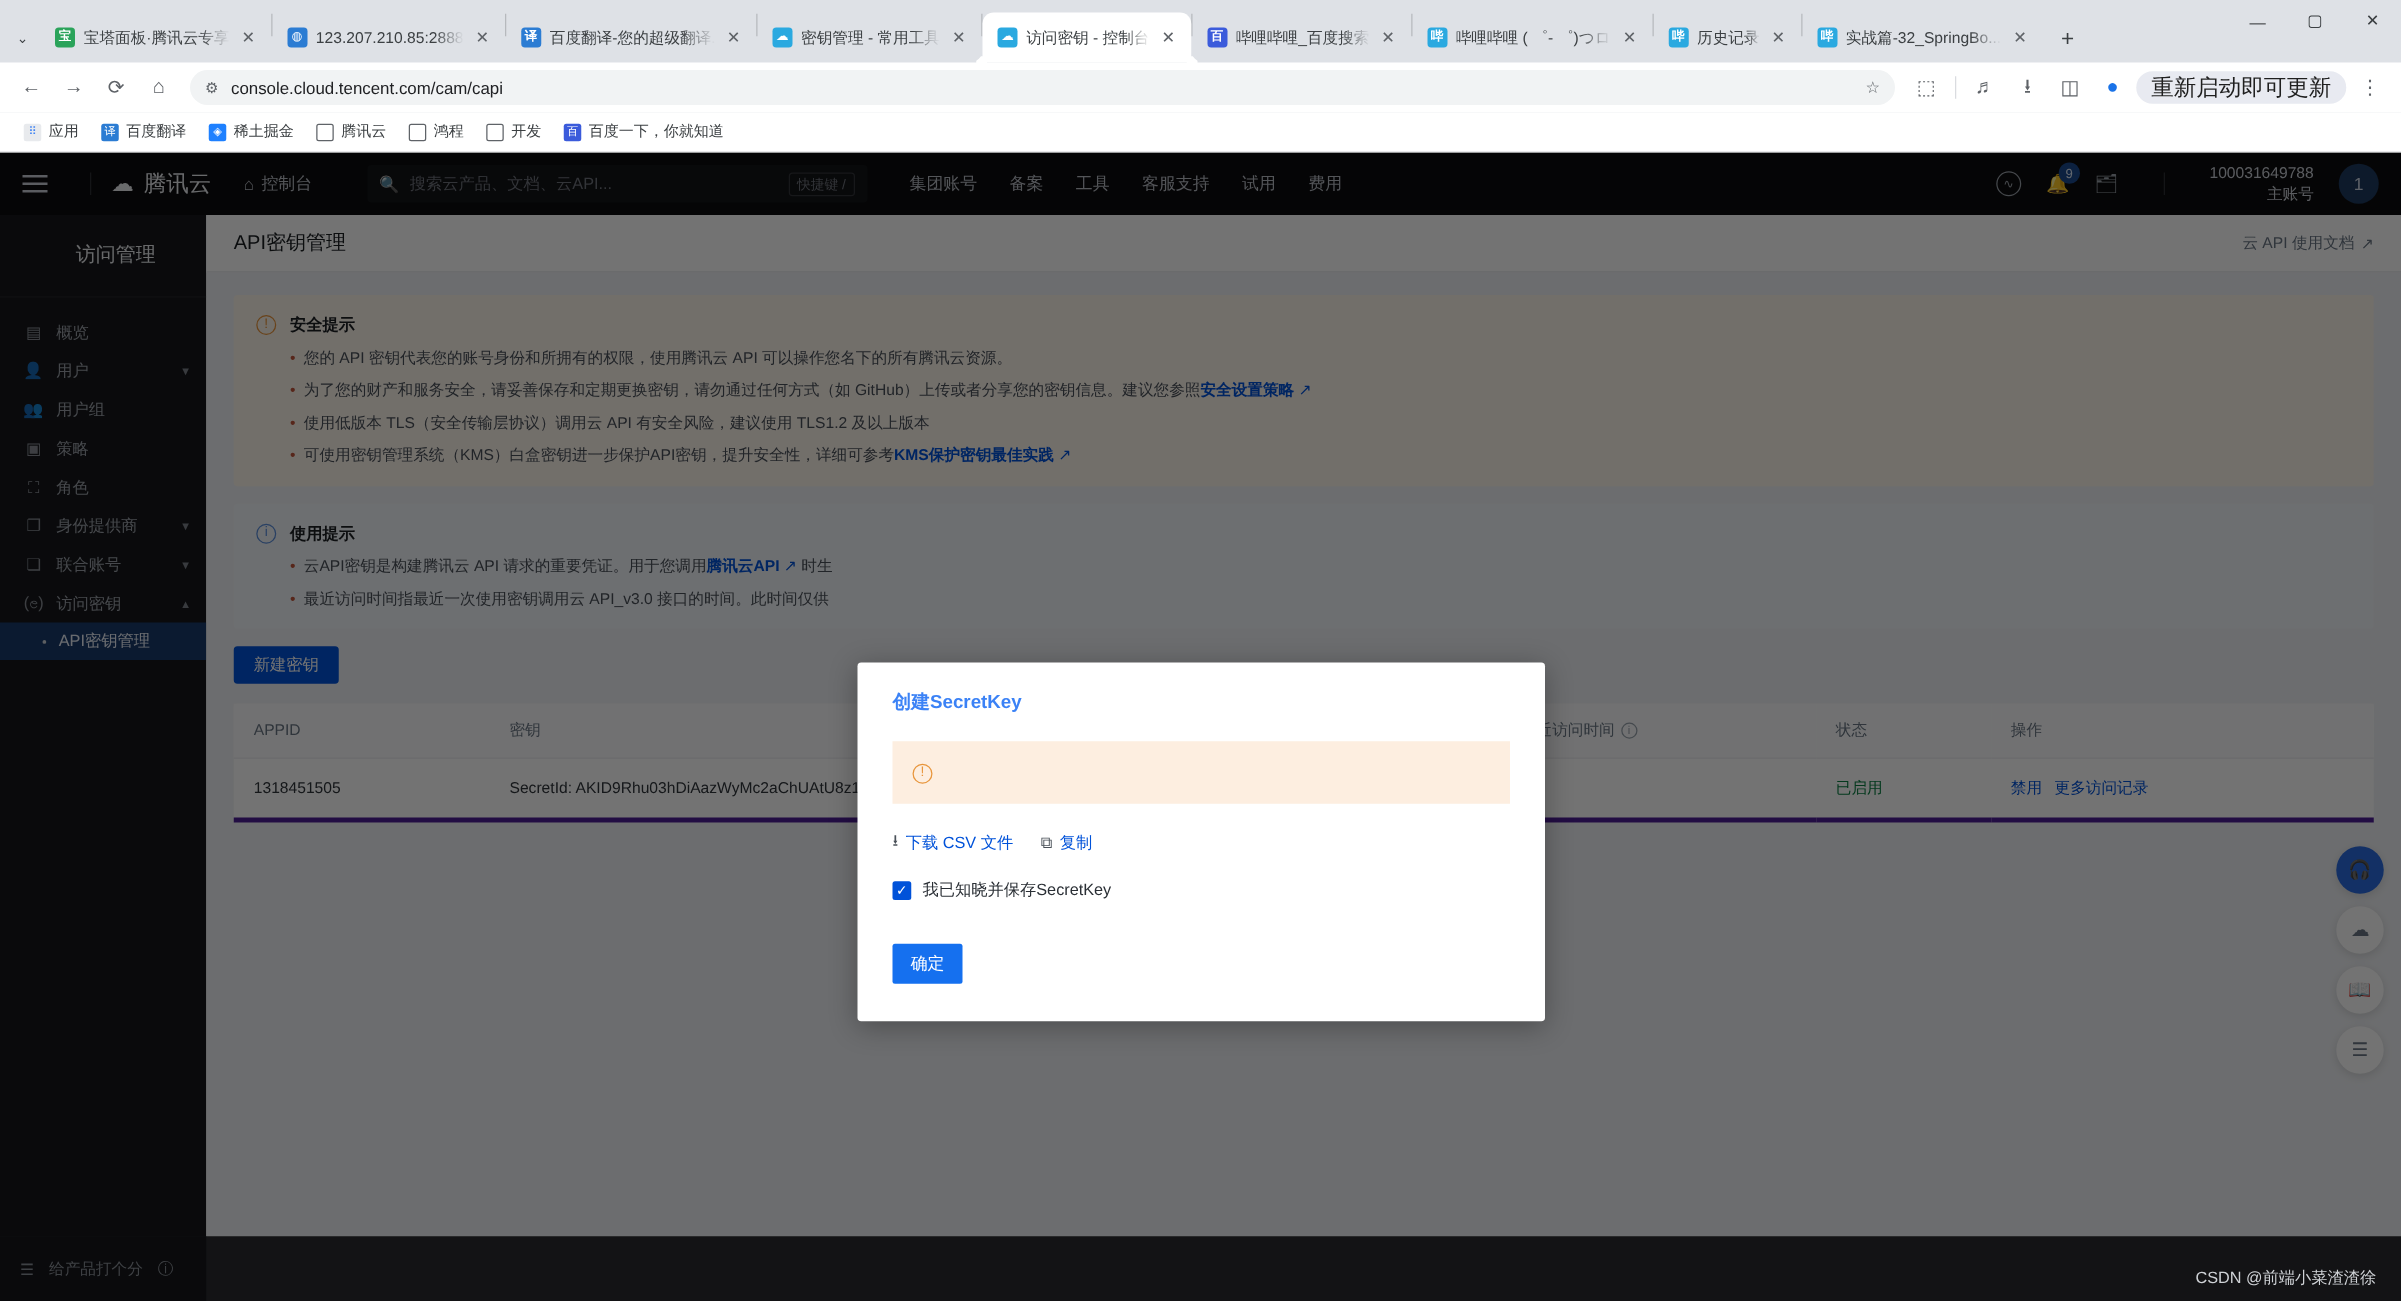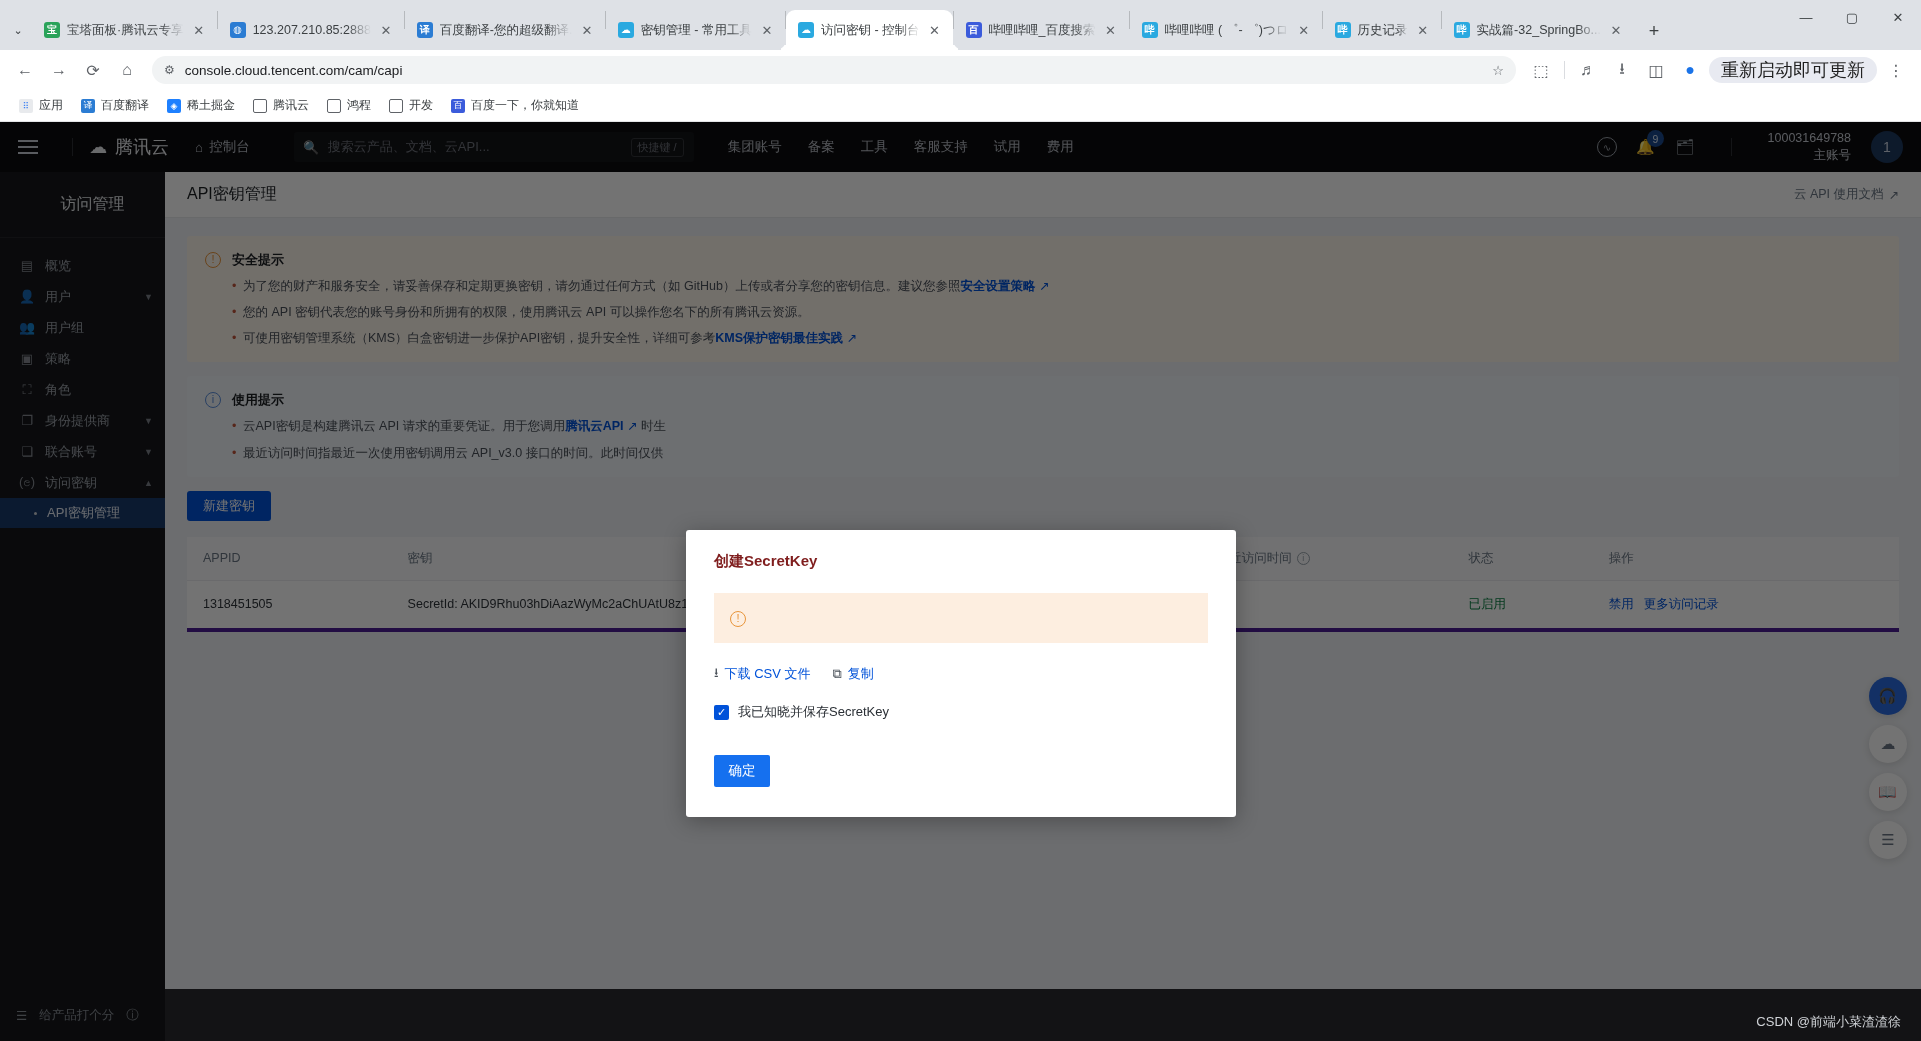--- a/index.html
+++ b/index.html
@@ -178,21 +178,21 @@
                 justify-content: center; color: #6b7785; font-size: 15px; }
   .rail .rbtn.blue { background: #2a6be0; color: #fff; }
 
   
   .dim { position: absolute; inset: 0; background: rgba(0,0,0,.55); }
   .modal {
     position: absolute; left: 686px; top: 408px; width: 550px;
     background: #fff; border-radius: 3px; box-shadow: 0 4px 22px rgba(0,0,0,.3);
     padding: 22px 28px 30px;
   }
-  .modal h2 { font-size: 15px; font-weight: bold; color: #7f1d1d; margin-bottom: 22px; }
+  .modal h2 { font-size: 15px; font-weight: bold; color: #3b82f6; margin-bottom: 22px; }
   .modal-alert { background: #fdeee0; padding: 16px 18px 16px 16px; display: flex; gap: 11px; }
   .modal-alert .nico { flex: 0 0 16px; width: 16px; height: 16px; border-radius: 50%;
                        border: 1.3px solid #e8953b; color: #e8953b; font-size: 11px;
                        line-height: 13px; text-align: center; margin-top: 2px; }
   .modal-alert p { font-size: 13px; color: #2a2f35; line-height: 1.7; }
   .keybox { border: 3px solid #fc1414; margin-top: 10px; padding: 7px 10px;
             position: relative; overflow: hidden; }
   .keyrow { display: flex; font-size: 12.5px; color: #2a2f35; line-height: 1.55; position: relative; }
   .keyrow .klabel { width: 85px; flex: 0 0 85px; }
   .keyrow .kval { flex: 1; color: #3b4048; filter: blur(2.6px); letter-spacing: .2px;
@@ -439,22 +439,23 @@
           </div>
         </div>
 
         <div class="content-body">
 
           <div class="notice warn">
             <div class="nico">!</div>
             <div style="flex:1;">
               <div class="ntitle">安全提示</div>
               <ul>
+                <li><span>您的 API 密钥代表您的账号身份和所拥有的权限，使用腾讯云 API 可以操作您名下的所有腾讯云资源。</span></li>
                 <li><span>为了您的财产和服务安全，请妥善保存和定期更换密钥，请勿通过任何方式（如 GitHub）上传或者分享您的密钥信息。建议您参照</span><a href="#">安全设置策略</a> <span style="color:#0052d9;">↗</span></li>
-                <li><span>您的 API 密钥代表您的账号身份和所拥有的权限，使用腾讯云 API 可以操作您名下的所有腾讯云资源。</span></li>
+                <li><span>使用低版本 TLS（安全传输层协议）调用云 API 有安全风险，建议使用 TLS1.2 及以上版本</span></li>
                 <li><span>可使用密钥管理系统（KMS）白盒密钥进一步保护API密钥，提升安全性，详细可参考</span><a href="#">KMS保护密钥最佳实践</a> <span style="color:#0052d9;">↗</span></li>
               </ul>
             </div>
           </div>
 
           <div class="notice info">
             <div class="nico">i</div>
             <div style="flex:1;">
               <div class="ntitle">使用提示</div>
               <ul>

